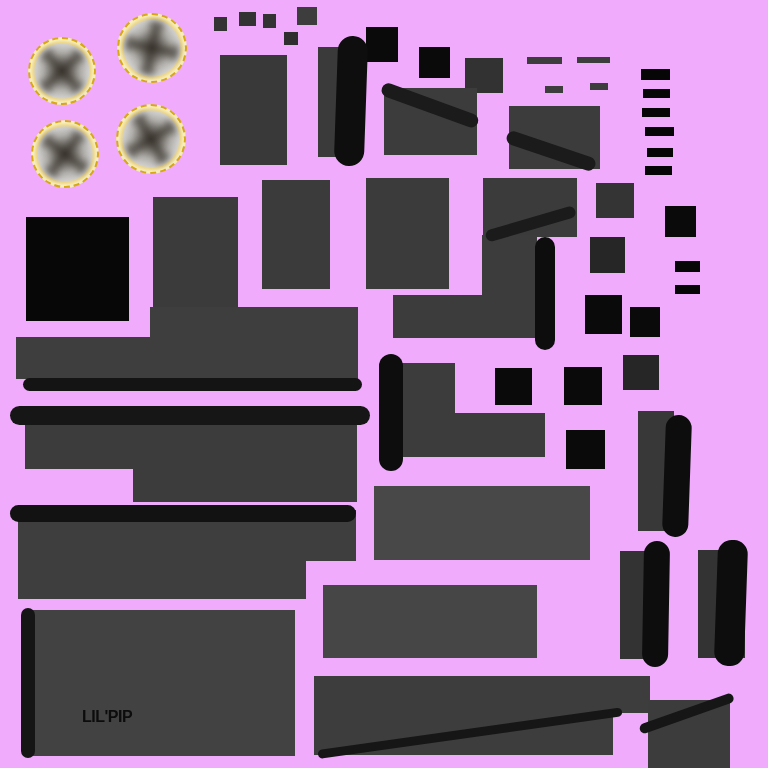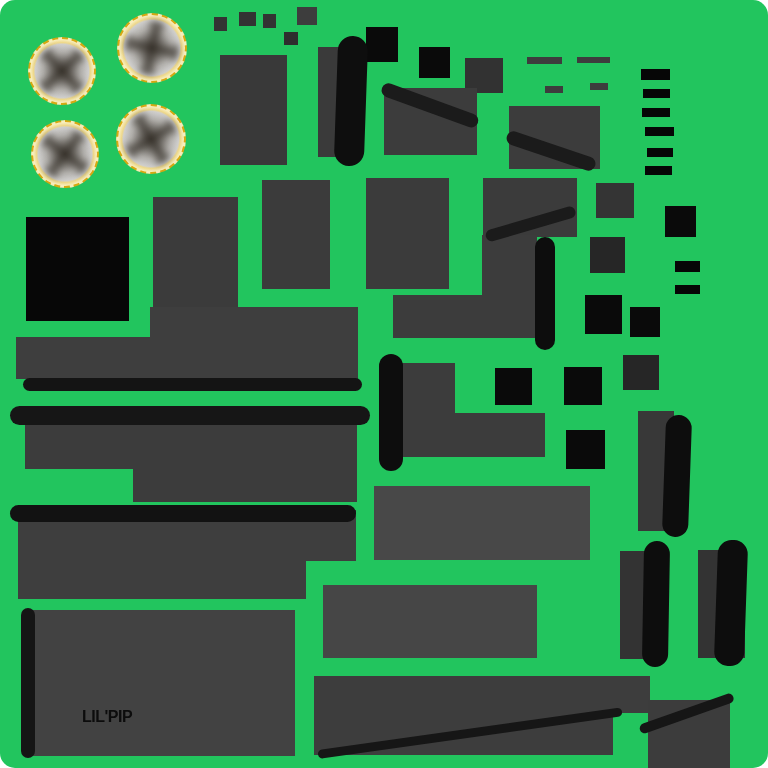--- a/index.html
+++ b/index.html
@@ -34,21 +34,21 @@
   }
   .atlas-label {
     position:absolute; left:82px; top:708px;
     font-size:16px; font-weight:bold; letter-spacing:-0.5px;
     color:#0c0c0c; white-space:nowrap;
   }
 </style>
 </head>
 <body>
 
-<div class="atlas" style="background: #22c55e; border-radius: 15px;">
+<div class="atlas" style="background: #f0abfc;">
 
 <div class="shape wheel" style="left: 28px; top: 37px; width: 68px; height: 68px;">
       <div class="spokes" style="--rot: 40deg;"></div>
     </div>
     <div class="shape wheel" style="left: 117px; top: 13px; width: 70px; height: 70px;">
       <div class="spokes" style="--rot: 5deg;"></div>
     </div>
     <div class="shape wheel" style="left: 31px; top: 120px; width: 68px; height: 68px;">
       <div class="spokes" style="--rot: 30deg;"></div>
     </div>

